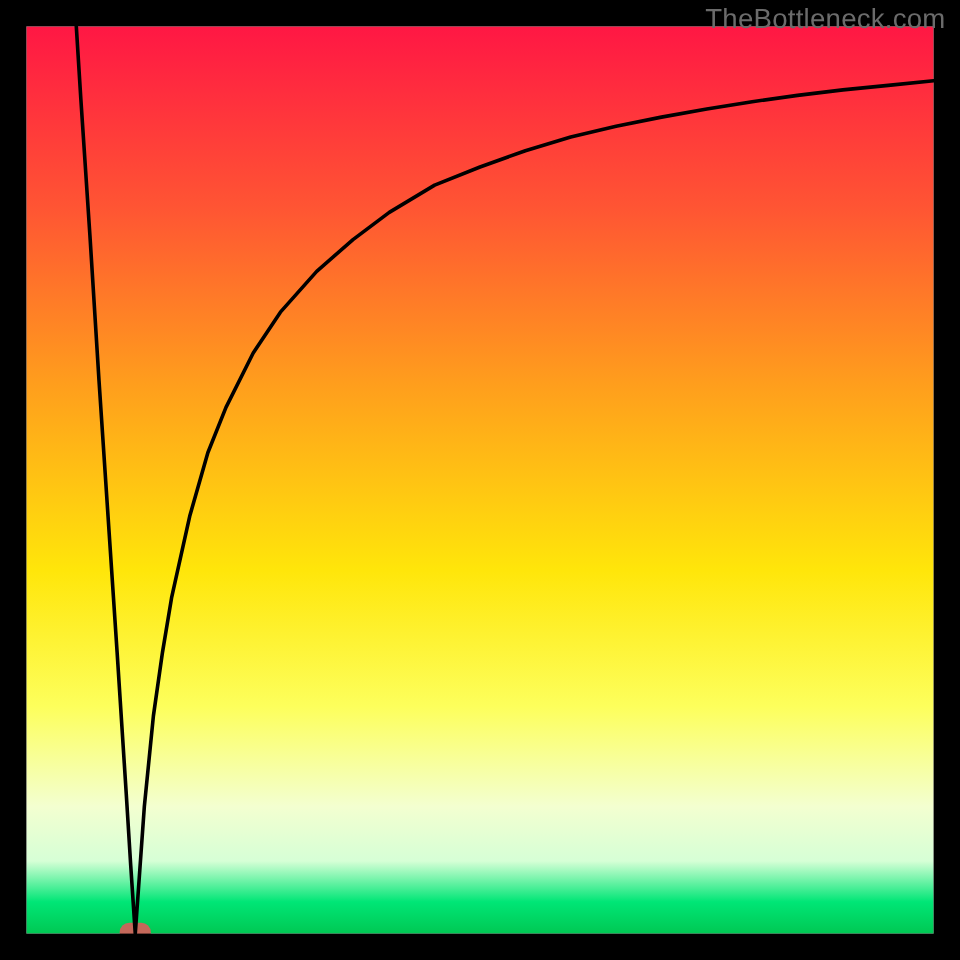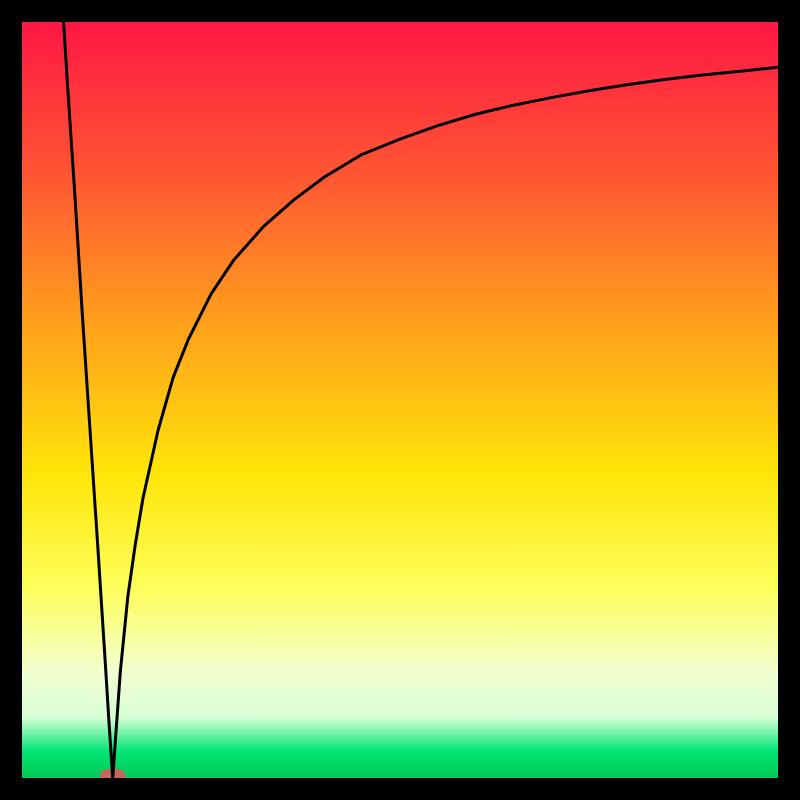--- a/index.html
+++ b/index.html
@@ -48,13 +48,14 @@
           <stop offset="92%" stop-color="#d6ffd6"></stop>
           <stop offset="96.5%" stop-color="#00e676"></stop>
           <stop offset="100%" stop-color="#00c853"></stop>
         </linearGradient>
       </defs>
       <rect x="22" y="22" width="756" height="756" fill="url(#bg-grad)"></rect>
       <rect x="99.72" y="769" width="26" height="16" rx="8" ry="8" fill="#c4685a"></rect>
       <path d="M63.58 22.00 L67.36 82.48 L74.92 195.88 L82.48 316.84 L90.04 430.24 L97.60 543.64 L105.16 660.82 L108.94 721.30 L112.72 778.00 L116.50 725.08 L120.28 672.16 L127.84 596.56 L135.40 543.64 L142.96 498.28 L158.08 430.24 L173.20 377.32 L188.32 339.52 L211.00 294.16 L233.68 260.14 L263.92 226.12 L294.16 199.66 L324.40 176.98 L362.20 154.30 L400.00 139.18 L437.80 125.57 L475.60 114.23 L513.40 105.16 L551.20 97.60 L589.00 90.80 L626.80 84.75 L664.60 79.46 L702.40 74.92 L740.20 71.14 L778.00 67.36" fill="none" stroke="#000000" stroke-width="3" stroke-linejoin="round" stroke-linecap="round"></path>
       <rect x="11" y="11" width="778" height="778" fill="none" stroke="#000000" stroke-width="22"></rect>
     </svg>
+  <div id="watermark">TheBottleneck.com</div>
 </div>
 
 </body></html>

